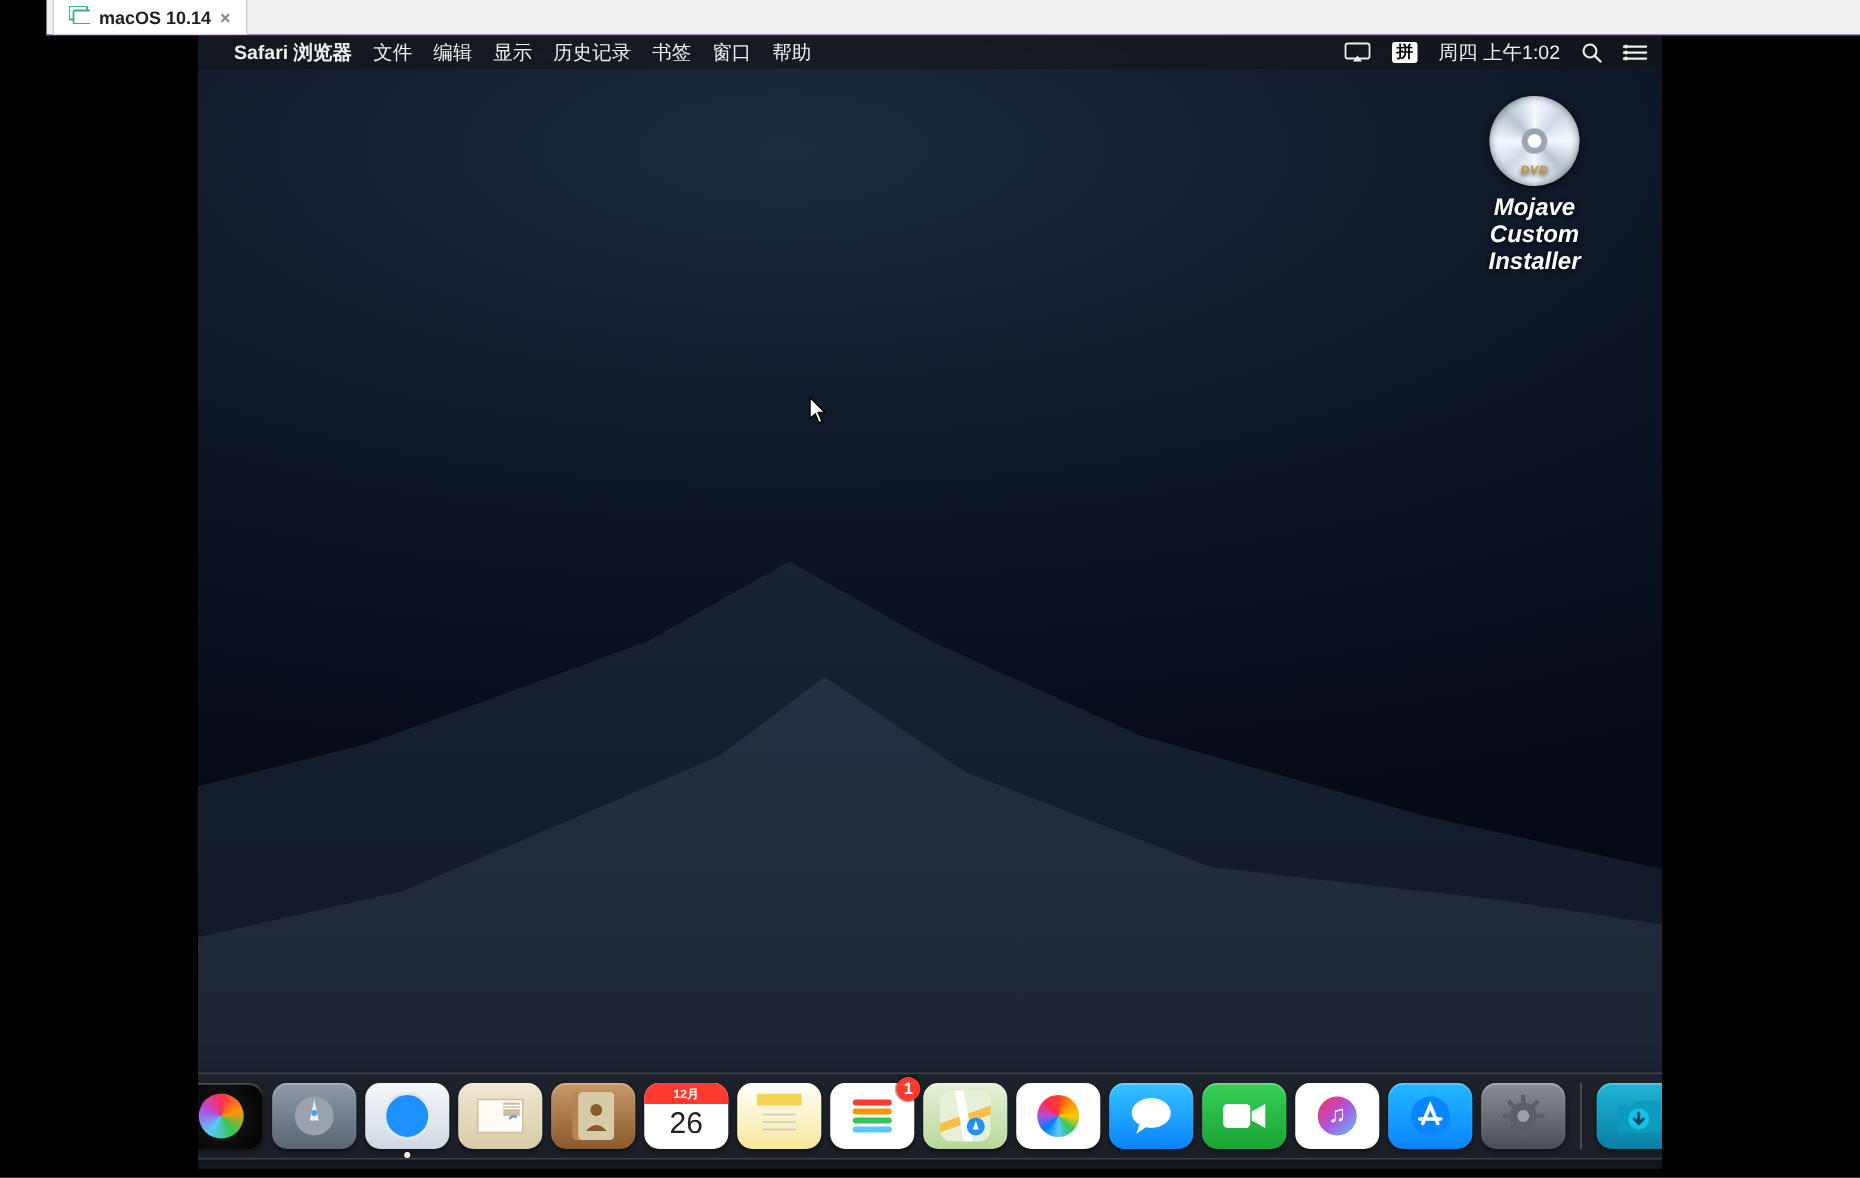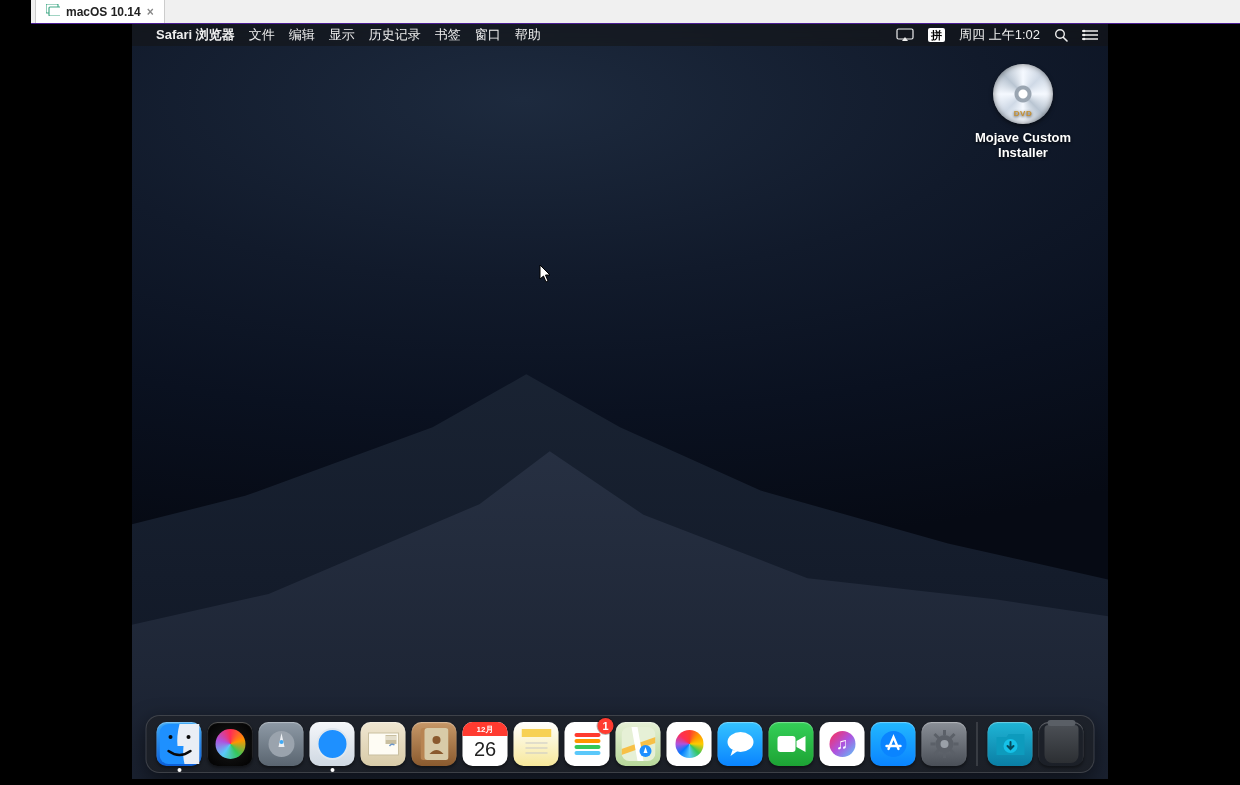--- a/index.html
+++ b/index.html
@@ -35,35 +35,35 @@
 .menubar { position: absolute; top:0; left:0; right:0; height:22px; display:flex; align-items:center; background: rgba(20,20,20,.55); backdrop-filter: blur(4px); color:#eee; font-size:13px; padding:0 10px; gap:14px; }
 .menubar .apple { font-size:14px; }
 .menubar .app-name { font-weight:600; }
 .menubar .menu-item { cursor:default; }
 .menubar .spacer { flex:1; }
 .menubar .right { display:flex; align-items:center; gap:14px; }
 .ime-box { background:#fff; color:#000; font-size:11px; font-weight:600; padding:0 3px; border-radius:2px; line-height:14px; }
 .status-icon { display:inline-flex; }
 
 
-.desktop-icon { position:absolute; top:40px; right:30px; width:110px; text-align:center; color:#fff; font-size:13px; font-weight:600; text-shadow:0 1px 3px rgba(0,0,0,.8); cursor:default; }
+.desktop-icon { position:absolute; top:40px; right:30px; width:110px; text-align:center; color:#fff; font-size:16px; font-weight:600; text-shadow:0 1px 3px rgba(0,0,0,.8); cursor:default;font-style:italic; }
 .disc { width:60px; height:60px; margin:0 auto 6px; border-radius:50%; position:relative;
   background: conic-gradient(from 45deg, #cfd9e6, #f5f9ff, #b9c5d2, #f5f9ff, #cfd9e6, #f5f9ff, #b9c5d2, #f5f9ff, #cfd9e6);
   box-shadow: inset 0 0 6px rgba(0,0,0,.5), 0 2px 4px rgba(0,0,0,.5);
 }
 .disc::before { content:""; position:absolute; left:50%; top:50%; width:20px; height:20px; transform:translate(-50%,-50%); border-radius:50%; background:radial-gradient(circle,#fff 0 4px,#9aa5b1 5px 8px, transparent 9px); }
 .disc::after { content:"DVD"; position:absolute; bottom:6px; left:50%; transform:translateX(-50%); font-size:8px; font-weight:700; color:#c7902f; letter-spacing:.5px; }
 
 
 .cursor { position:absolute; width:14px; height:20px; pointer-events:none; }
 
 
 .dock-wrap { position:absolute; left:50%; bottom:6px; transform:translateX(-50%); }
 .dock { display:flex; align-items:flex-end; gap:6px; padding:6px 10px; background:rgba(30,30,30,.45); border:1px solid rgba(255,255,255,.15); border-radius:14px; box-shadow:0 6px 20px rgba(0,0,0,.5); }
-.dock .app { width:45px; height:44px; border-radius:10px; position:relative; display:flex; align-items:center; justify-content:center; font-size:22px; color:#fff; box-shadow: inset 0 1px 1px rgba(255,255,255,.35), 0 2px 3px rgba(0,0,0,.4); cursor:default; }
+.dock .app { width:56px; height:44px; border-radius:10px; position:relative; display:flex; align-items:center; justify-content:center; font-size:22px; color:#fff; box-shadow: inset 0 1px 1px rgba(255,255,255,.35), 0 2px 3px rgba(0,0,0,.4); cursor:default; }
 .dock .app .dot { position:absolute; bottom:-6px; left:50%; transform:translateX(-50%); width:4px; height:4px; background:#fff; border-radius:50%; }
 .dock .sep { width:1px; height:44px; background:rgba(255,255,255,.25); margin:0 4px; }
 .badge { position:absolute; top:-4px; right:-4px; min-width:16px; height:16px; padding:0 4px; background:#ff3b30; border-radius:8px; font-size:11px; font-weight:600; display:flex; align-items:center; justify-content:center; box-shadow:0 0 0 1px rgba(0,0,0,.3); }
 
 
 .bg-finder{background:linear-gradient(180deg,#3fa9f5,#0b5ed7);}
 .bg-siri{background:radial-gradient(circle at 50% 50%,#1b1b1b,#000);}
 .bg-launchpad{background:linear-gradient(180deg,#8e9aa6,#5a6570);}
 .bg-safari{background:linear-gradient(180deg,#f5f7fa,#cfd8e2);}
 .bg-mail{background:linear-gradient(180deg,#f0e7d2,#d8cba8);}

